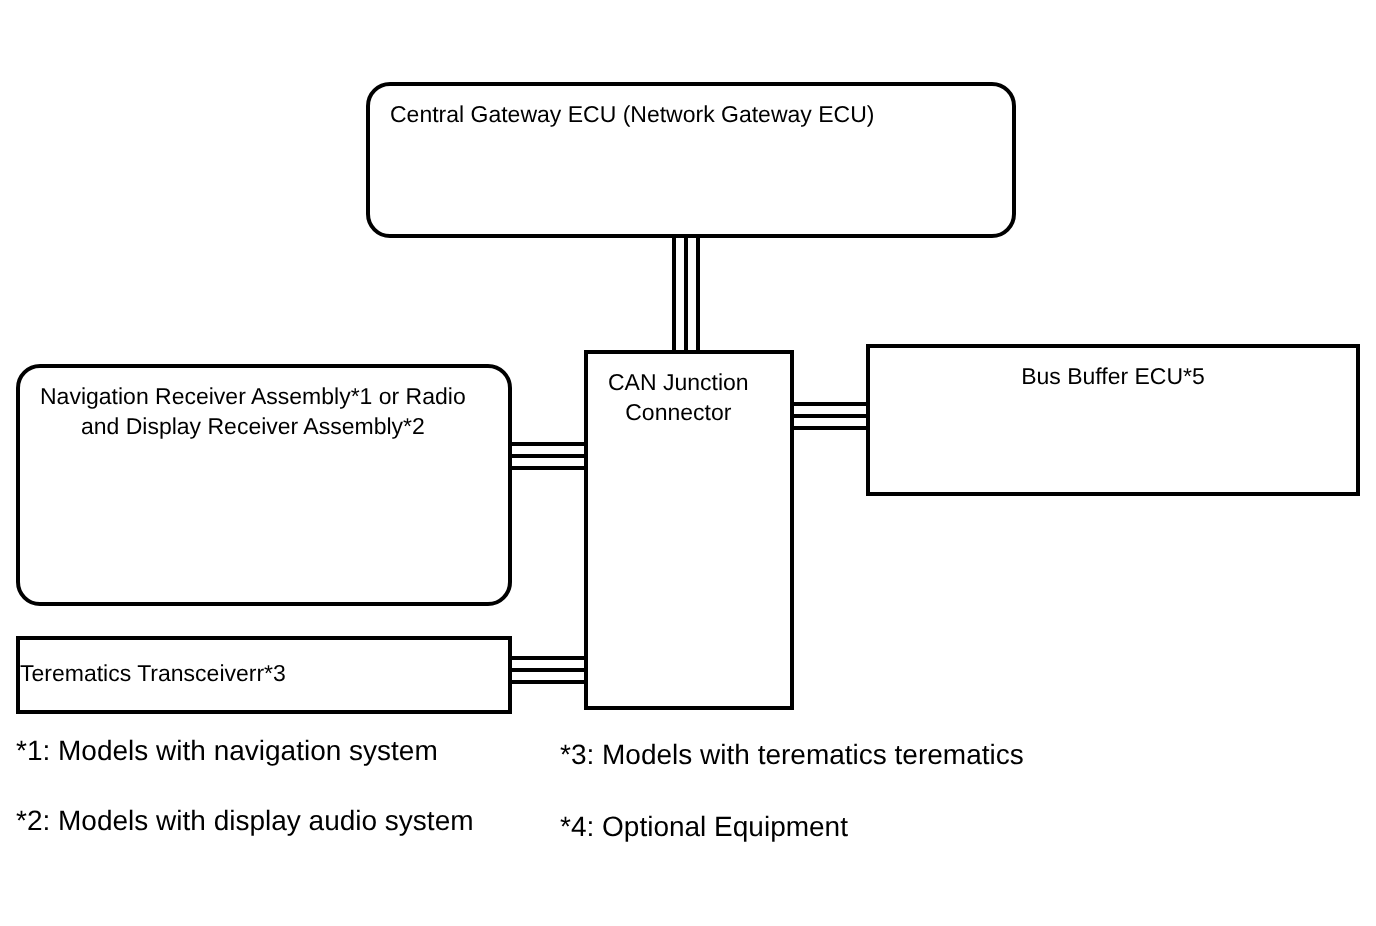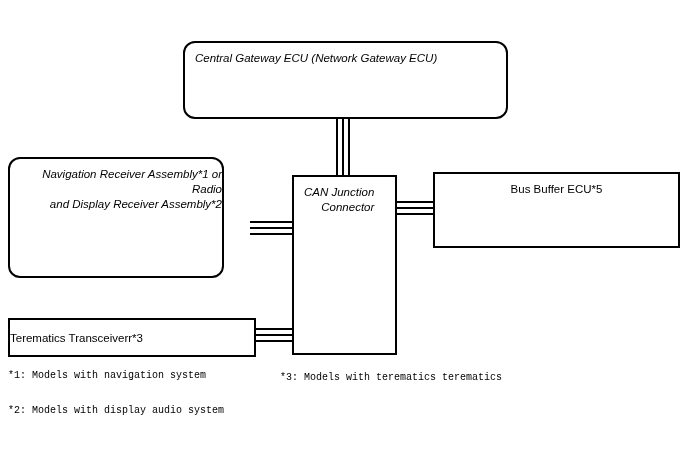--- a/index.html
+++ b/index.html
@@ -34,22 +34,21 @@
   .node-label {
     position: absolute;
     font-size: 11.5px;
     line-height: 15px;
     white-space: pre-line;
     color: #000000;
   }
   .label-topleft {
     top: 8px;
     left: 10px;
-    text-align: right;
-    font-style: italic;
+    text-align: center;
   }
   .label-topcenter {
     top: 8px;
     left: 0;
     right: 0;
     text-align: center;
   }
   .label-middlecenter {
     top: 50%;
     transform: translateY(-50%);
@@ -79,25 +78,24 @@
   }
   .bus-v .wire {
     height: 100%;
     width: 2px;
     background: #000000;
   }
 
   
   .footnote {
     position: absolute;
-    font-size: 10px;
+    font-size: 14px;
     line-height: 15px;
     color: #000000;
     white-space: nowrap;
-    font-family: Liberation Mono, monospace;
   }
 </style>
 </head>
 <body>
 
 <div id="diagram-canvas">
 
   <div class="bus bus-v" style="left:336px; top:112px; width:14px; height:70px;">
     <div class="wire"></div>
     <div class="wire"></div>
@@ -119,21 +117,21 @@
   <div class="bus bus-h" style="left:250px; top:328px; width:48px; height:14px;">
     <div class="wire"></div>
     <div class="wire"></div>
     <div class="wire"></div>
   </div>
 
   <div class="node rounded" style="left:183px; top:41px; width:325px; height:78px;">
     <div class="node-label label-topleft">Central Gateway ECU (Network Gateway ECU)</div>
   </div>
 
-  <div class="node rounded" style="left:8px; top:157px; width:216px; height:121px;">
+  <div class="node rounded" style="left:8px; top:182px; width:248px; height:121px;">
     <div class="node-label label-topleft">Navigation Receiver Assembly*1 or Radio
 and Display Receiver Assembly*2</div>
   </div>
 
   <div class="node" style="left:292px; top:175px; width:105px; height:180px;">
     <div class="node-label label-topleft">CAN Junction
 Connector</div>
   </div>
 
   <div class="node" style="left:433px; top:172px; width:247px; height:76px;">
@@ -143,14 +141,15 @@
   <div class="node" style="left:8px; top:318px; width:248px; height:39px;">
     <div class="node-label label-middlecenter">Terematics Transceiverr*3</div>
   </div>
 
   <div class="footnote" style="left:8px; top:368px;">*1: Models with navigation system</div>
 
   <div class="footnote" style="left:8px; top:403px;text-align:right;">*2: Models with display audio system</div>
 
   <div class="footnote" style="left:280px; top:370px;">*3: Models with terematics terematics</div>
 
+  <div class="footnote" style="left:280px; top:406px;">*4: Optional Equipment</div>
 
 </div>
 
 </body></html>

